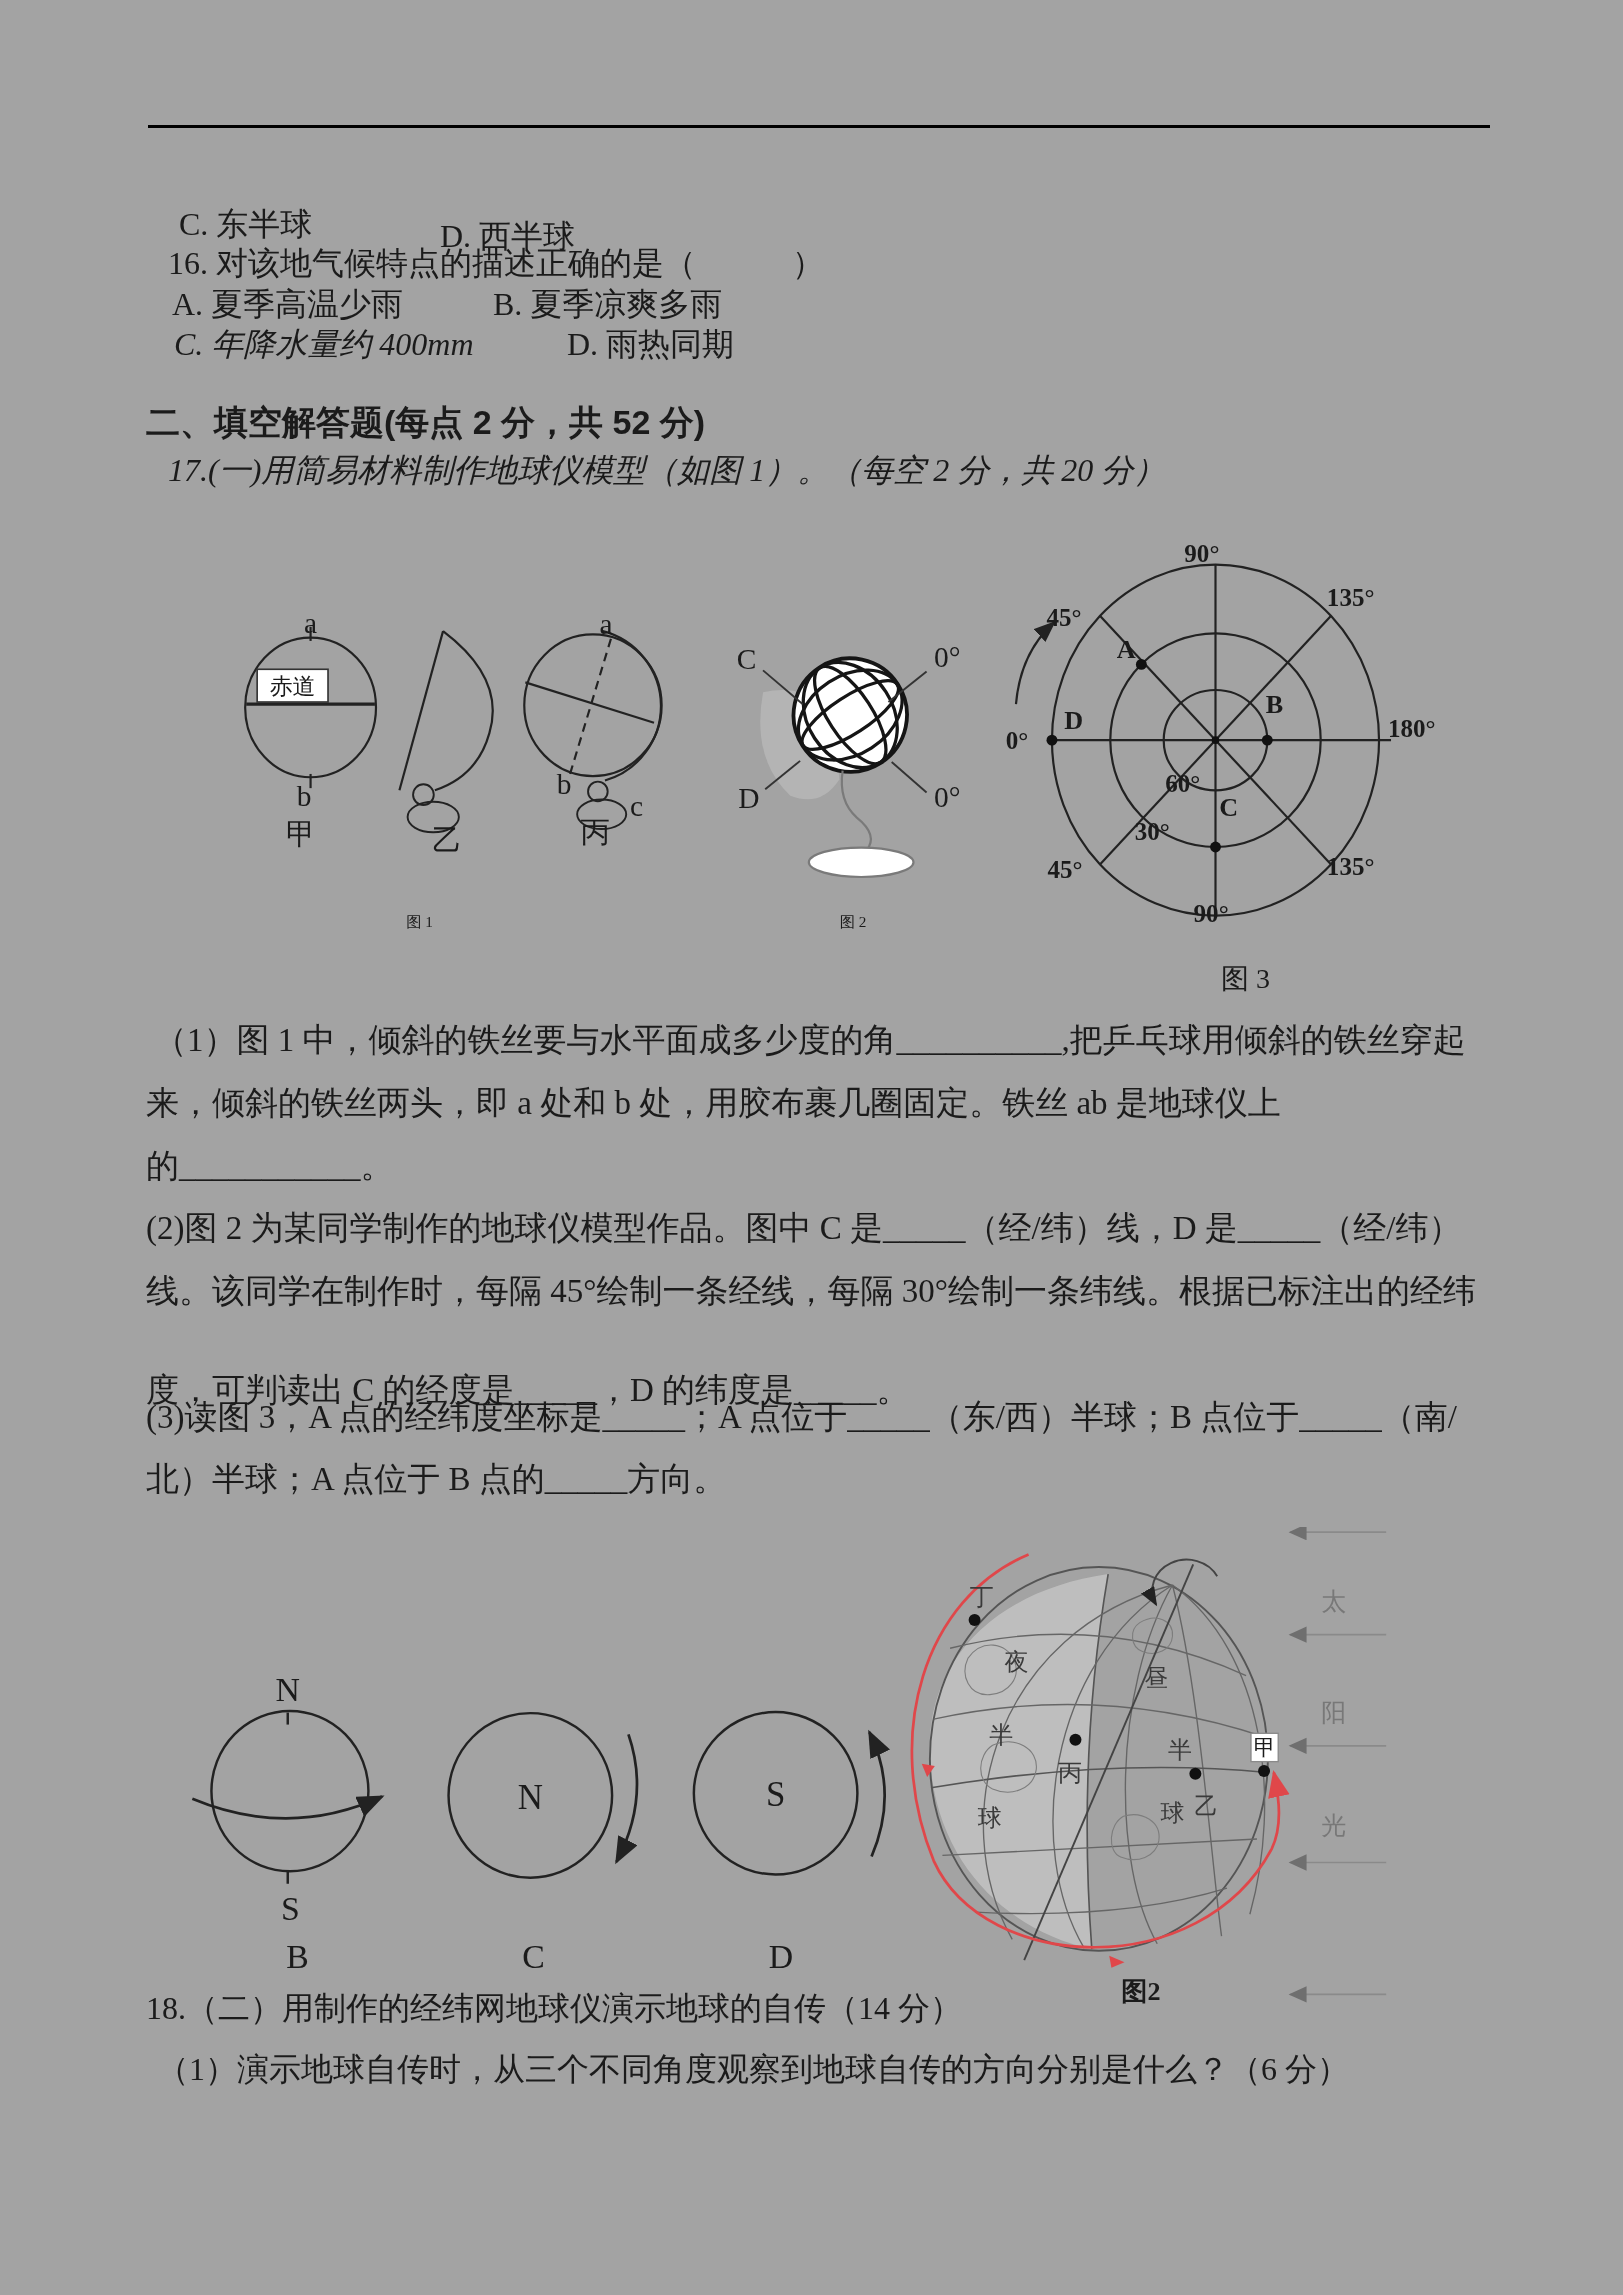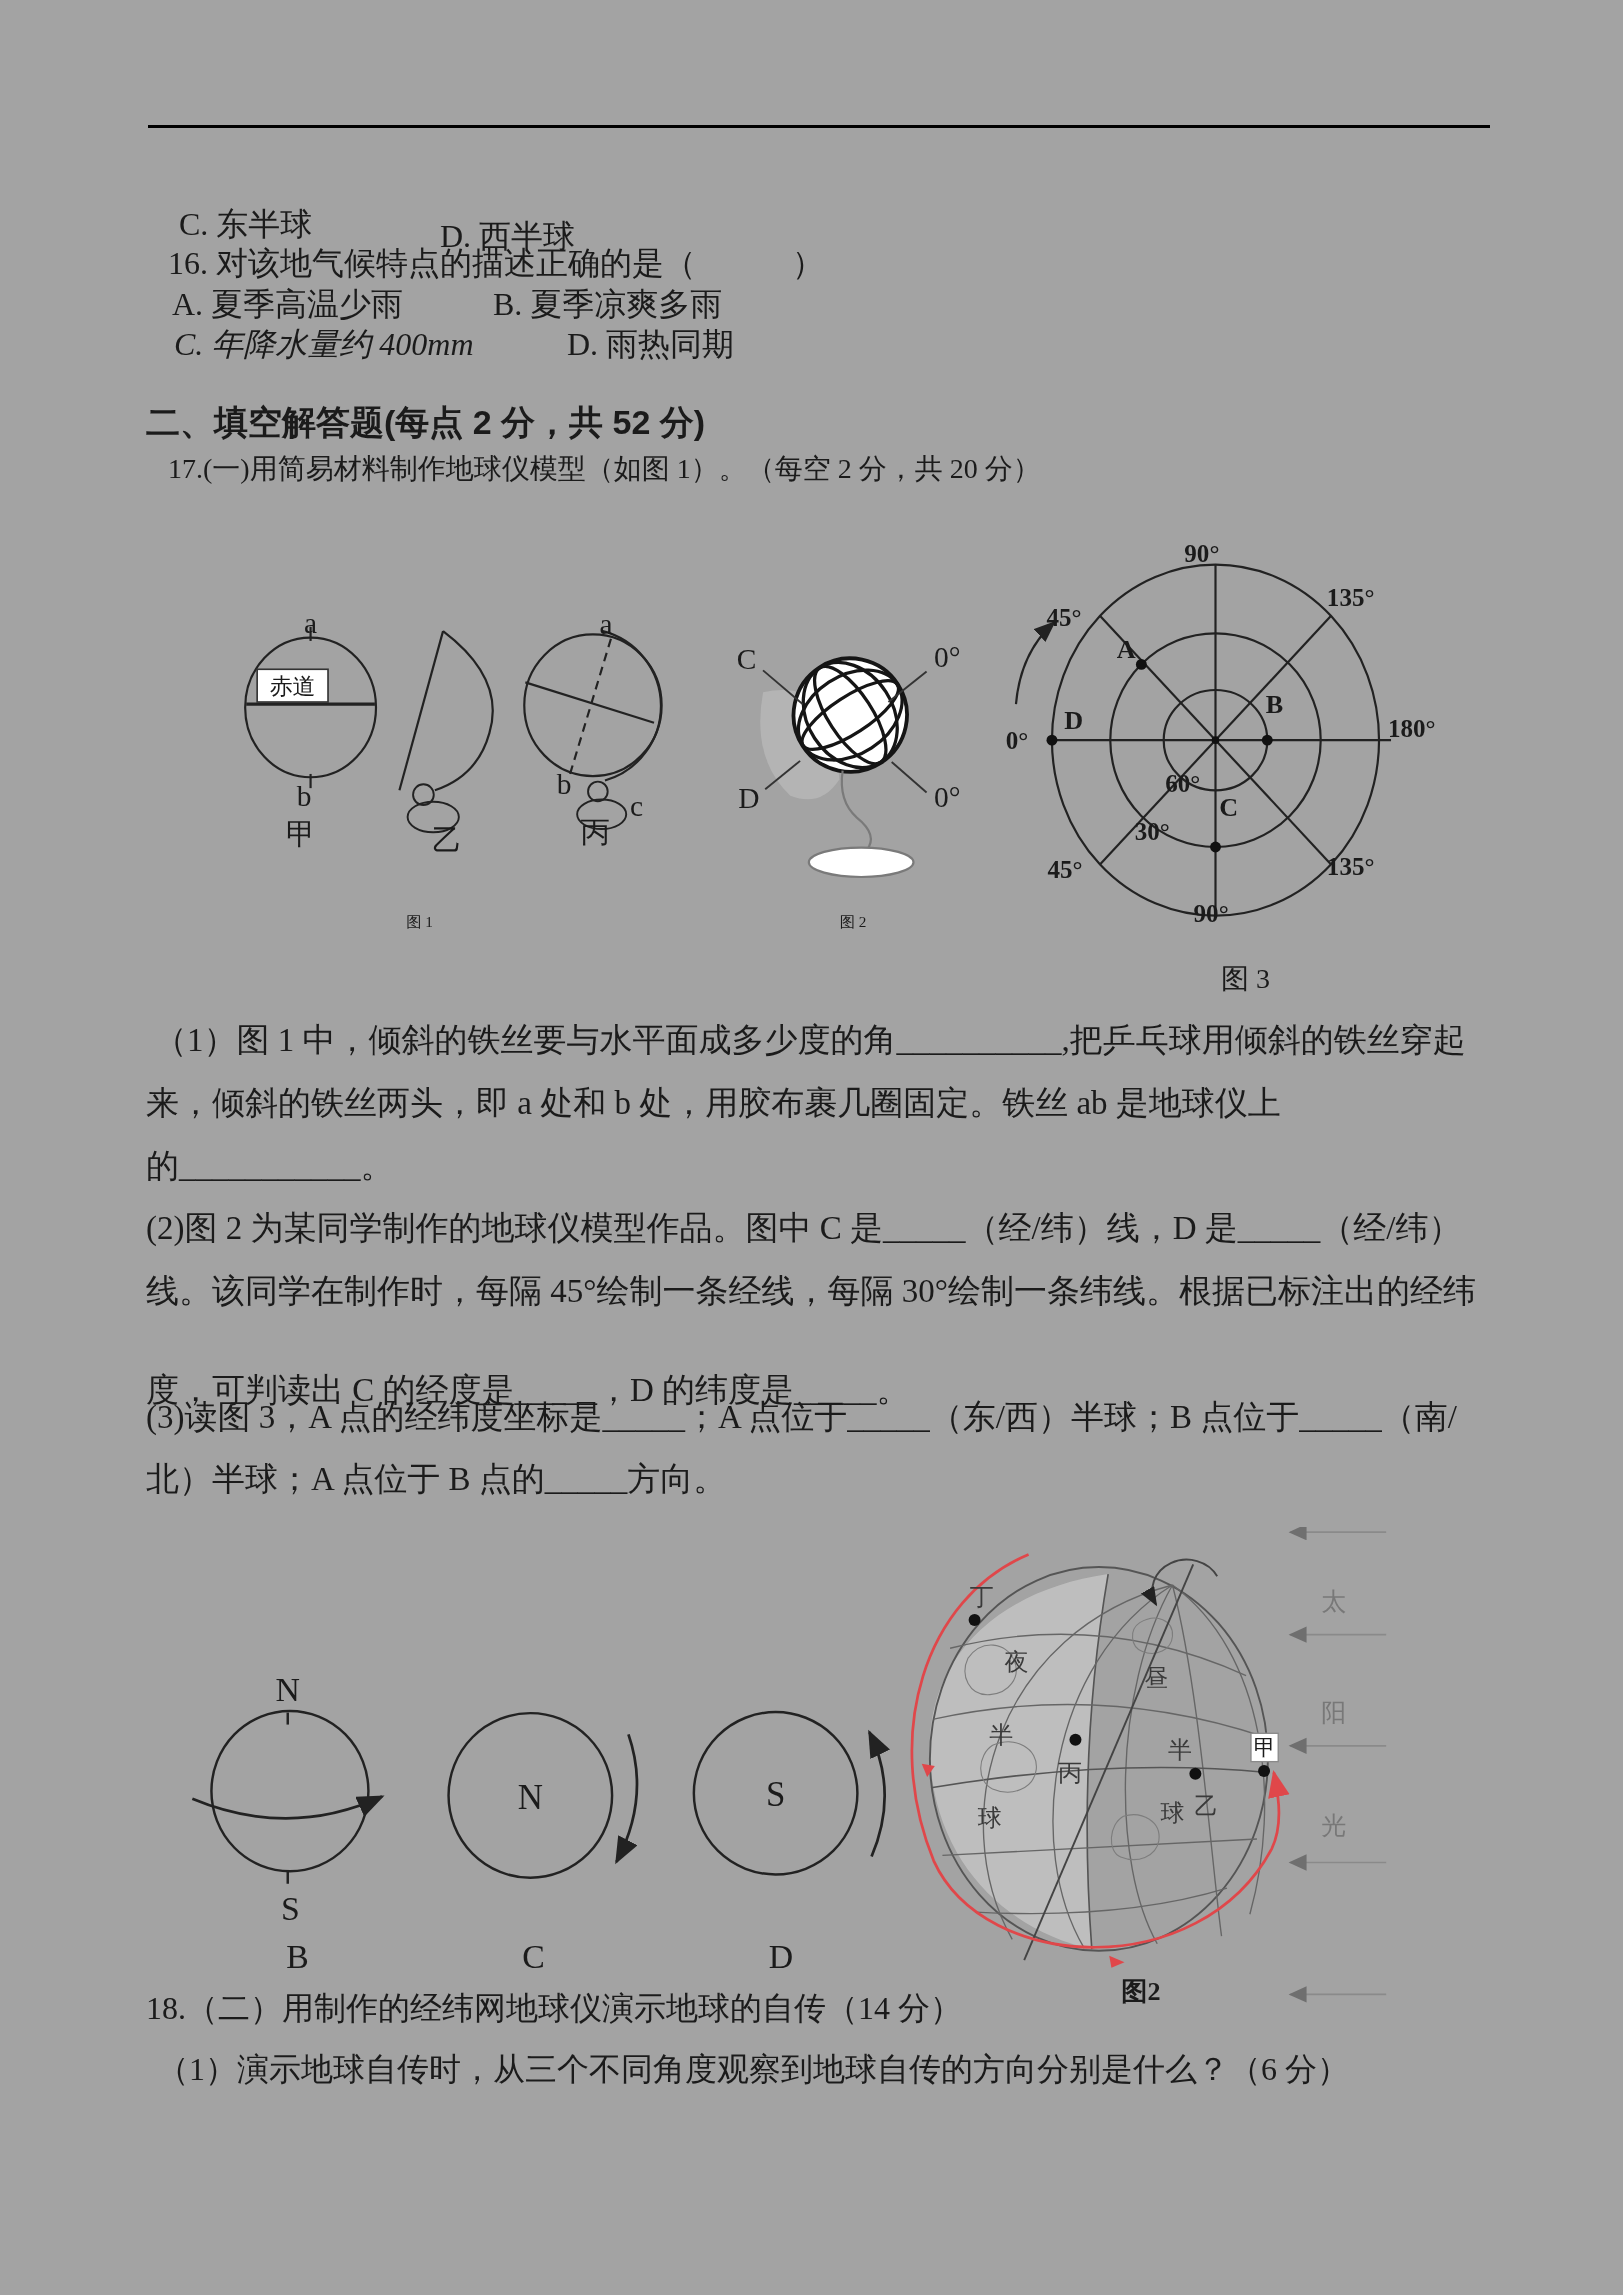--- a/index.html
+++ b/index.html
@@ -2,21 +2,21 @@
 <html style="font-size:8.7px"><head>
 <meta charset="utf-8">
 <style>
   html,body{margin:0;padding:0;background:#e8e8e8;}
   .page{position:relative;width:1623px;height:2295px;background:#a3a3a3;overflow:hidden;
         font-family:"Liberation Serif","DejaVu Serif",serif;color:#1b1b1b;}
   .rule{position:absolute;left:148px;top:125px;width:1342px;height:3.3px;background:#000;}
   .tl{position:absolute;white-space:pre;font-size:33px;line-height:1.12;}
   .opt{font-size:32px;}
   .heading{font-family:"Liberation Sans","DejaVu Sans",sans-serif;font-weight:700;font-size:34px;}
-  .q17intro{font-size:28px;}
+  .q17intro{font-size:32px;font-style:italic;}
   svg{position:absolute;}
   svg text{font-family:"Liberation Serif","DejaVu Serif",serif;fill:#1b1b1b;}
   .mid{text-anchor:middle;}
   .figlab{font-size:54px;}
   .biglab{font-size:62px;}
   .cap{font-size:28px;}
   .deg{font-size:46px;font-weight:600;}
   .ptlab{font-size:48px;font-weight:600;}
   .cjk44{font-size:44px;fill:#3a3a3a;}
   .sunchar{font-size:46px;fill:#787878;}

